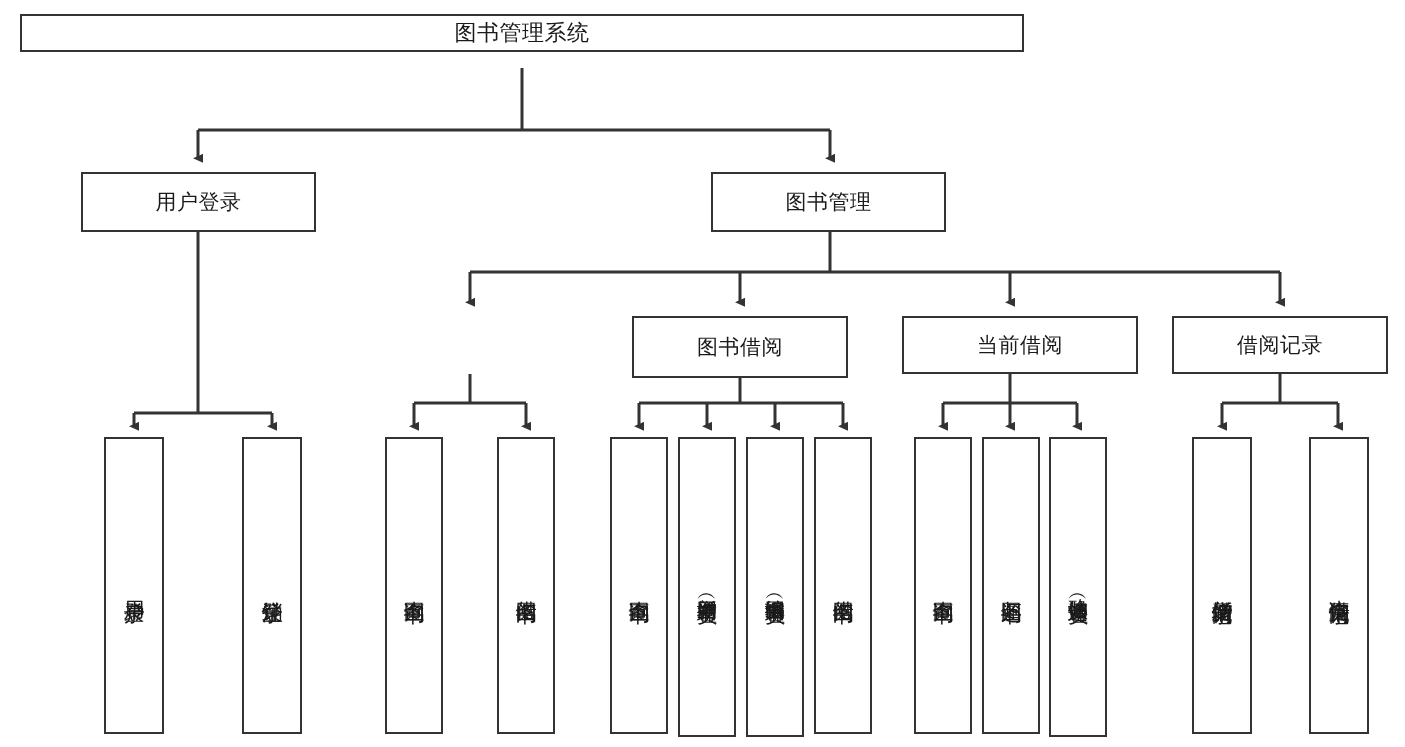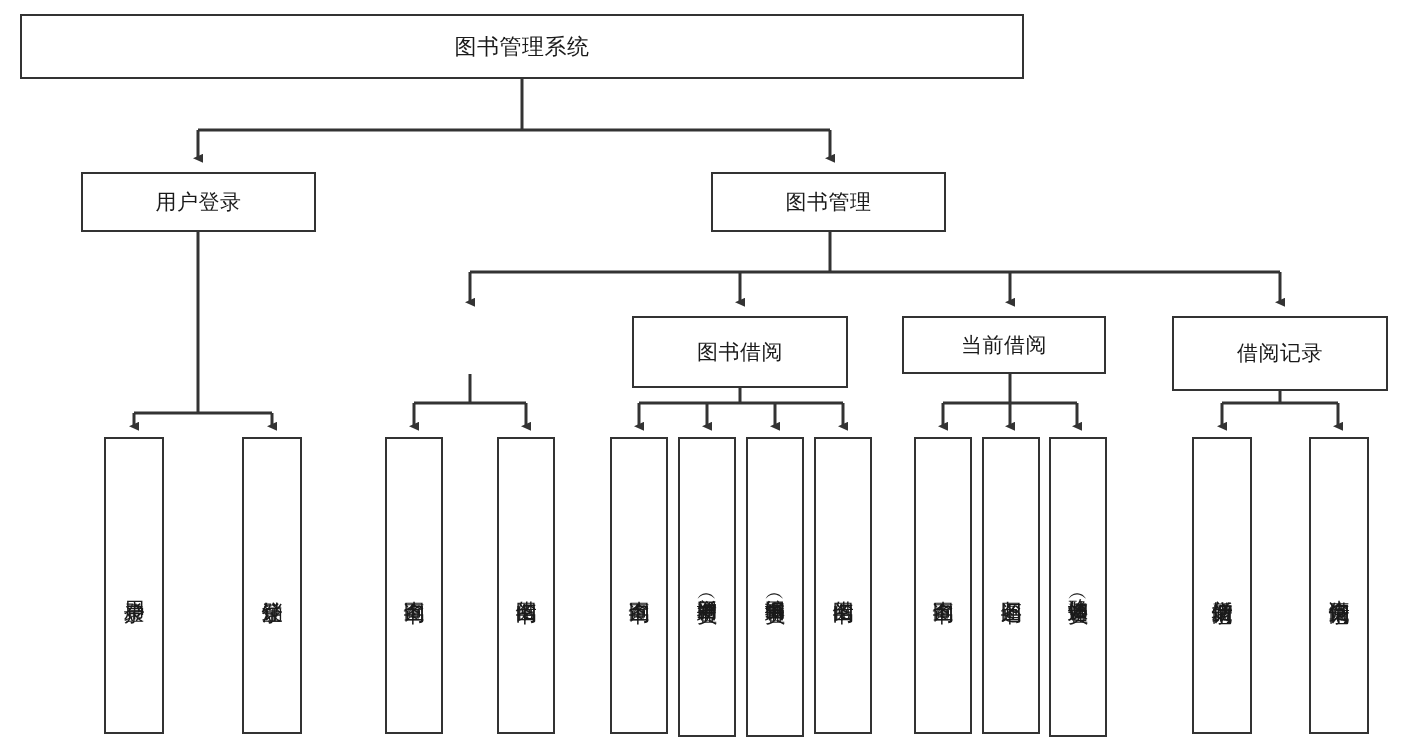--- a/index.html
+++ b/index.html
@@ -122,38 +122,38 @@
       <path d="M1010,403 L1010,426" marker-end="url(#arrow)"></path>
       <path d="M1077,403 L1077,426" marker-end="url(#arrow)"></path>
 
       <path d="M1280,374 L1280,403"></path>
       <path d="M1222,403 L1338,403"></path>
       <path d="M1222,403 L1222,426" marker-end="url(#arrow)"></path>
       <path d="M1338,403 L1338,426" marker-end="url(#arrow)"></path>
     </g>
   </svg>
 
-  <div class="node root" style="left:20px; top:14px; width:1004px; height:65px;">
+  <div class="node root" style="left:20px; top:14px; width:1004px; height:38px;">
     <span>图书管理系统</span>
   </div>
 
   <div class="node" style="left:81px; top:172px; width:235px; height:60px;">
     <span>用户登录</span>
   </div>
   <div class="node" style="left:711px; top:172px; width:235px; height:60px;justify-content:center;">
     <span>图书管理</span>
   </div>
 
-  <div class="node" style="left:632px; top:316px; width:216px; height:72px;">
+  <div class="node" style="left:632px; top:316px; width:216px; height:62px;">
     <span>图书借阅</span>
   </div>
-  <div class="node" style="left:902px; top:316px; width:204px; height:58px;">
+  <div class="node" style="left:902px; top:316px; width:236px; height:58px;">
     <span>当前借阅</span>
   </div>
-  <div class="node" style="left:1172px; top:316px; width:216px; height:75px;">
+  <div class="node" style="left:1172px; top:316px; width:216px; height:58px;">
     <span>借阅记录</span>
   </div>
 
   <div class="leaf" style="left:104px; top:437px; width:60px; height:297px;">
     <span class="vtext">用户登录</span>
   </div>
   <div class="leaf" style="left:242px; top:437px; width:60px; height:297px;">
     <span class="vtext">注销登录</span>
   </div>
 

